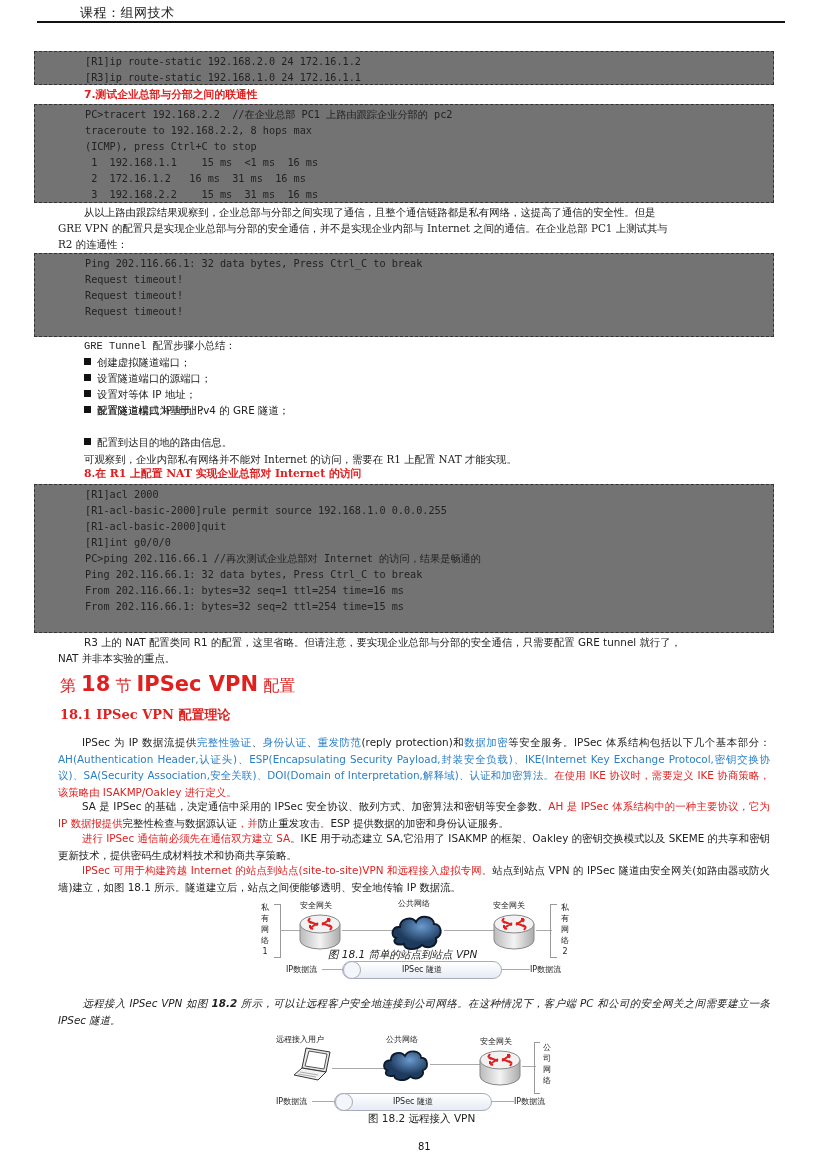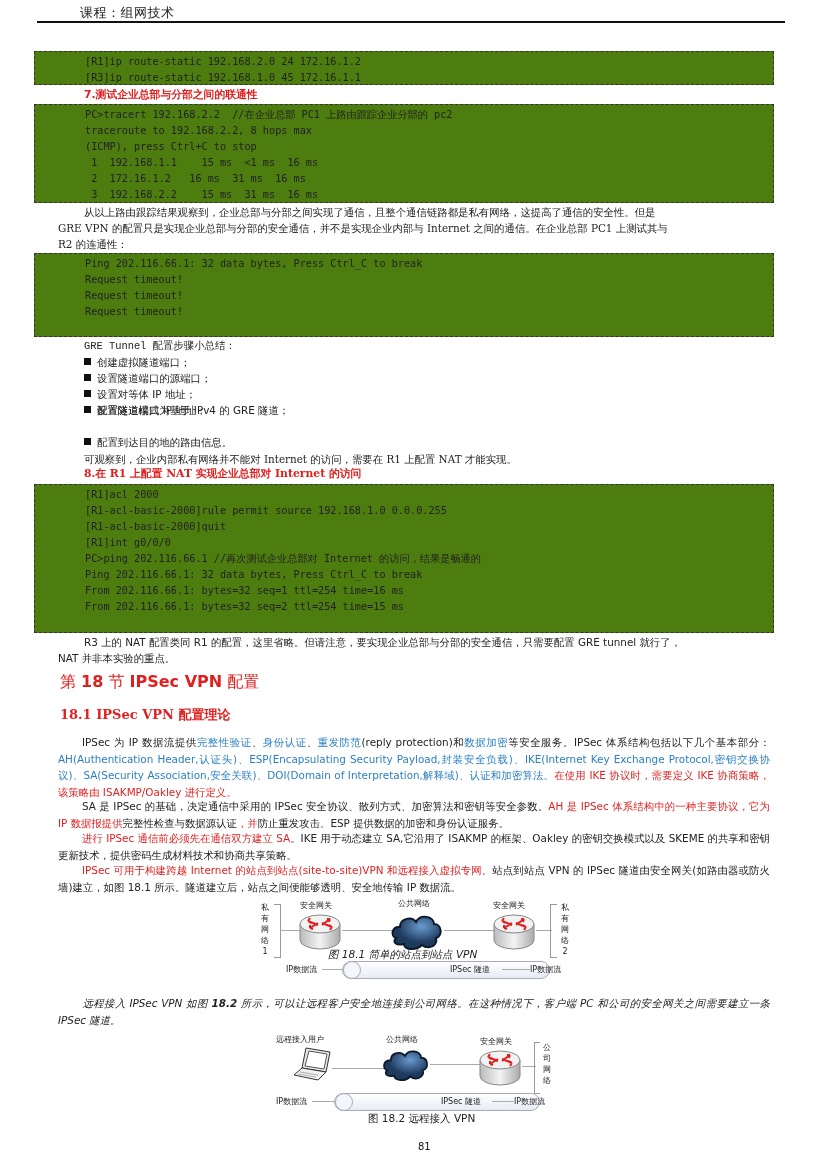--- a/index.html
+++ b/index.html
@@ -1,53 +1,53 @@
 <!DOCTYPE html>
 <html><head>
 <meta charset="utf-8">
 <style>
   html,body{margin:0;padding:0;background:#fff;}
   body{width:827px;height:1169px;position:relative;overflow:hidden;font-family:"DejaVu Sans","Liberation Sans",sans-serif;color:#222;}
   .hdr{position:absolute;left:80px;top:4px;font-size:13px;color:#222;letter-spacing:0.5px;}
   .hdr-rule{position:absolute;left:37px;right:42px;top:21px;height:2px;background:#111;}
-  .code{position:absolute;left:34px;width:740px;background:#4d7c0f;border:1px dashed #333;box-sizing:border-box;padding:2px 0 0 50px;font-family:"DejaVu Sans Mono","Liberation Mono",monospace;font-size:10.2px;color:#222;}
+  .code{position:absolute;left:34px;width:740px;background:#737373;border:1px dashed #333;box-sizing:border-box;padding:2px 0 0 50px;font-family:"DejaVu Sans Mono","Liberation Mono",monospace;font-size:10.2px;color:#222;}
   .code div{height:16px;line-height:16px;white-space:pre;}
   .line{position:absolute;left:58px;width:715px;font-size:10.4px;line-height:16px;white-space:pre;color:#222;}
   .serif{font-family:"DejaVu Serif","Liberation Serif",serif;}
   .para{position:absolute;left:58px;width:712px;font-size:10.4px;line-height:16.5px;color:#222;text-align:justify;}
   .para .ind{display:inline-block;width:24px;}
   .red{color:#e01f1f;}
   .blue{color:#2a7fc5;}
   .bold{font-weight:bold;}
   .step{position:absolute;left:84px;font-size:10.8px;color:#e01f1f;font-weight:bold;}
   .bullet{position:absolute;left:84px;font-size:10.4px;line-height:16px;}
   .bullet .sq{display:inline-block;width:7px;height:7px;background:#111;margin-right:6px;vertical-align:1px;}
   .h1{position:absolute;left:60px;top:672px;font-size:16px;color:#e01f1f;}
-  .h1 b{font-size:16px;}
+  .h1 b{font-size:21px;}
   .h2{position:absolute;left:60px;top:706px;font-size:13px;color:#e01f1f;font-weight:bold;font-family:"DejaVu Serif","Liberation Serif",serif;}
   .fig{position:absolute;}
   .fig .lbl{position:absolute;font-size:8px;color:#222;}
   .vert{position:absolute;font-size:8px;line-height:11px;text-align:center;width:10px;}
   .bracket{position:absolute;border:1px solid #999;}
   .router{position:absolute;width:44px;height:40px;}
   .wire{position:absolute;height:1px;background:#aaa;}
-  .tunnel{position:absolute;height:16px;border:1px solid #aab;border-radius:9px;background:linear-gradient(#fff,#e6ebf4);font-size:8px;text-align:center;line-height:16px;color:#222;padding-left:48px;}
+  .tunnel{position:absolute;height:16px;border:1px solid #aab;border-radius:9px;background:linear-gradient(#fff,#e6ebf4);font-size:8px;text-align:center;line-height:16px;color:#222;}
   .tunnel .cap{position:absolute;left:0;top:-1px;width:16px;height:16px;border:1px solid #aab;border-radius:50%;background:#f3f6fb;}
   .caption{position:absolute;font-size:10.5px;color:#222;}
   .pageno{position:absolute;left:418px;top:1141px;font-size:10px;color:#111;}
 </style>
 </head>
 <body>
 
 <div class="hdr">课程：组网技术</div>
 <div class="hdr-rule"></div>
 
 <div class="code" style="top:51px;height:34px;">
   <div>[R1]ip route-static 192.168.2.0 24 172.16.1.2</div>
-  <div>[R3]ip route-static 192.168.1.0 45 172.16.1.1</div>
+  <div>[R3]ip route-static 192.168.1.0 24 172.16.1.1</div>
 </div>
 
 <div class="step" style="top:88px;">7.测试企业总部与分部之间的联通性</div>
 
 <div class="code" style="top:104px;height:99px;">
   <div>PC&gt;tracert 192.168.2.2  //在企业总部 PC1 上路由跟踪企业分部的 pc2</div>
   <div>traceroute to 192.168.2.2, 8 hops max</div>
   <div>(ICMP), press Ctrl+C to stop</div>
   <div> 1  192.168.1.1    15 ms  &lt;1 ms  16 ms</div>
   <div> 2  172.16.1.2   16 ms  31 ms  16 ms</div>

